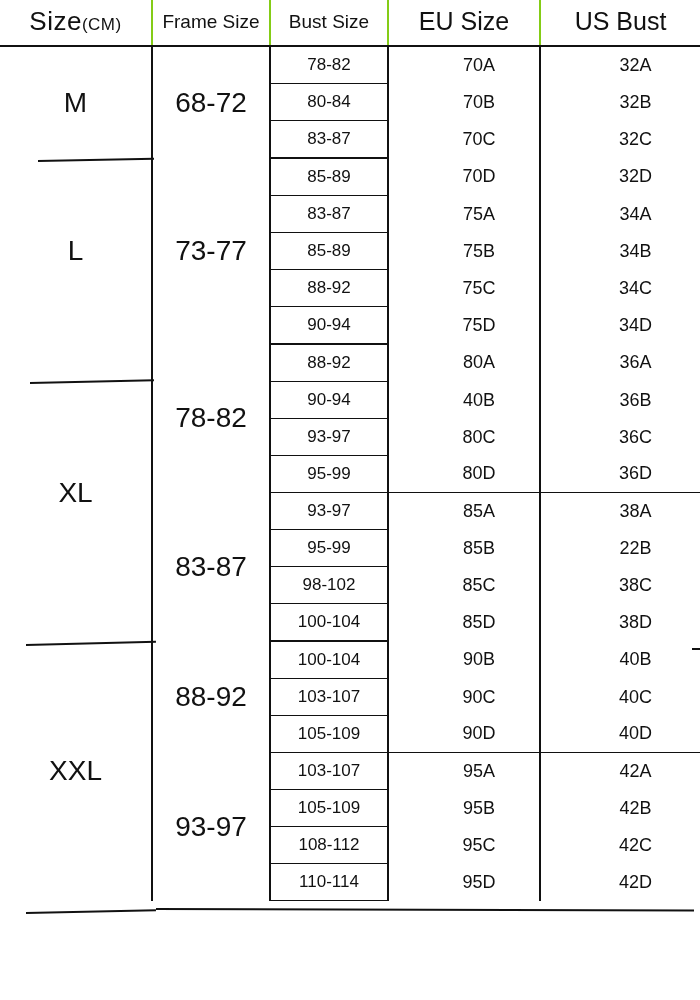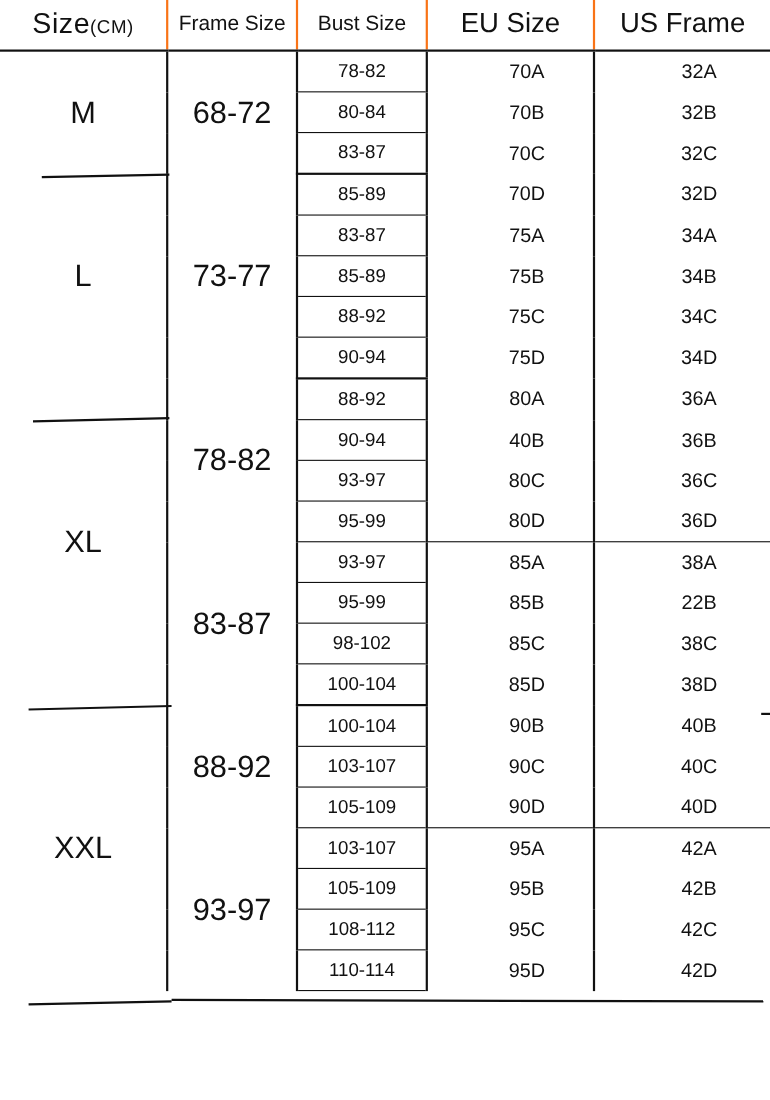--- a/index.html
+++ b/index.html
@@ -111,21 +111,21 @@
   tr.sub-end td.us-cell {
     border-bottom: 1.5px solid #111111;
   }
 
   
   tr.head-rule th {
     border-bottom: 2px solid #111111;
   }
 
   
-  th.v-left  { border-left: 2px solid #f97316; }
+  th.v-left  { border-left: 2px solid #84cc16; }
 
   
   .slant {
     position: absolute;
     height: 0;
     border-top: 2px solid #111111;
     transform-origin: left center;
     pointer-events: none;
   }
   #slant-top     { left: 38px;  top: 160px;  width: 116px; transform: rotate(-1.1deg); }
@@ -157,21 +157,21 @@
       <col class="c-us">
     </colgroup>
     <thead>
       <tr class="head-rule">
         <th class="h-size">
           <span>Size</span><span class="cm">(CM)</span>
         </th>
         <th class="h-frame v-left">Frame Size</th>
         <th class="h-bust v-left">Bust Size</th>
         <th class="h-eu v-left">EU Size</th>
-        <th class="h-us v-left">US Frame</th>
+        <th class="h-us v-left">US Bust</th>
       </tr>
     </thead>
     <tbody>
 
       <tr class="row">
         <td class="size-cell" rowspan="3">M</td>
         <td class="frame-cell v-left" rowspan="3">68-72</td>
         <td class="bust-cell v-left">78-82</td>
         <td class="eu-cell v-left">70A</td>
         <td class="us-cell v-left">32A</td>

